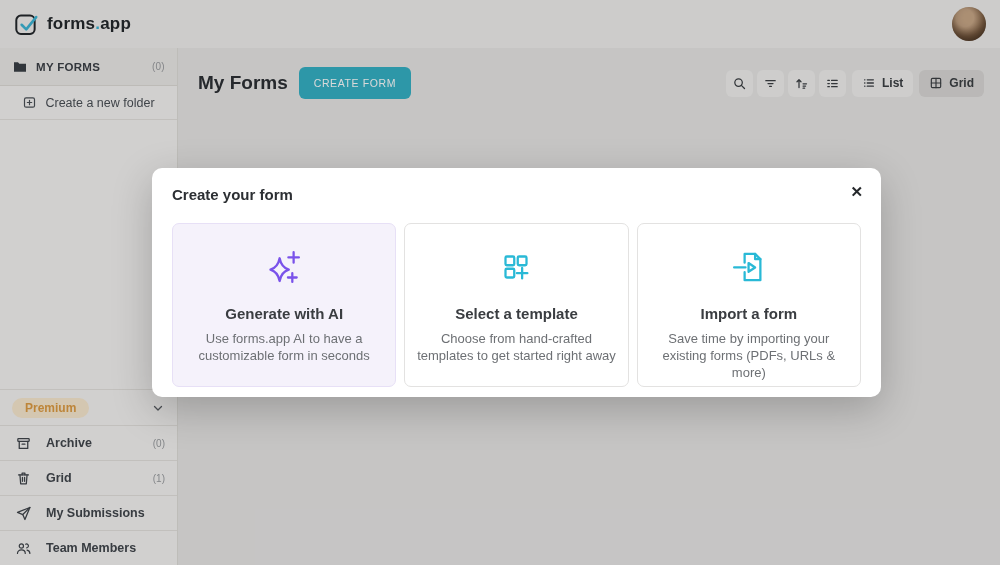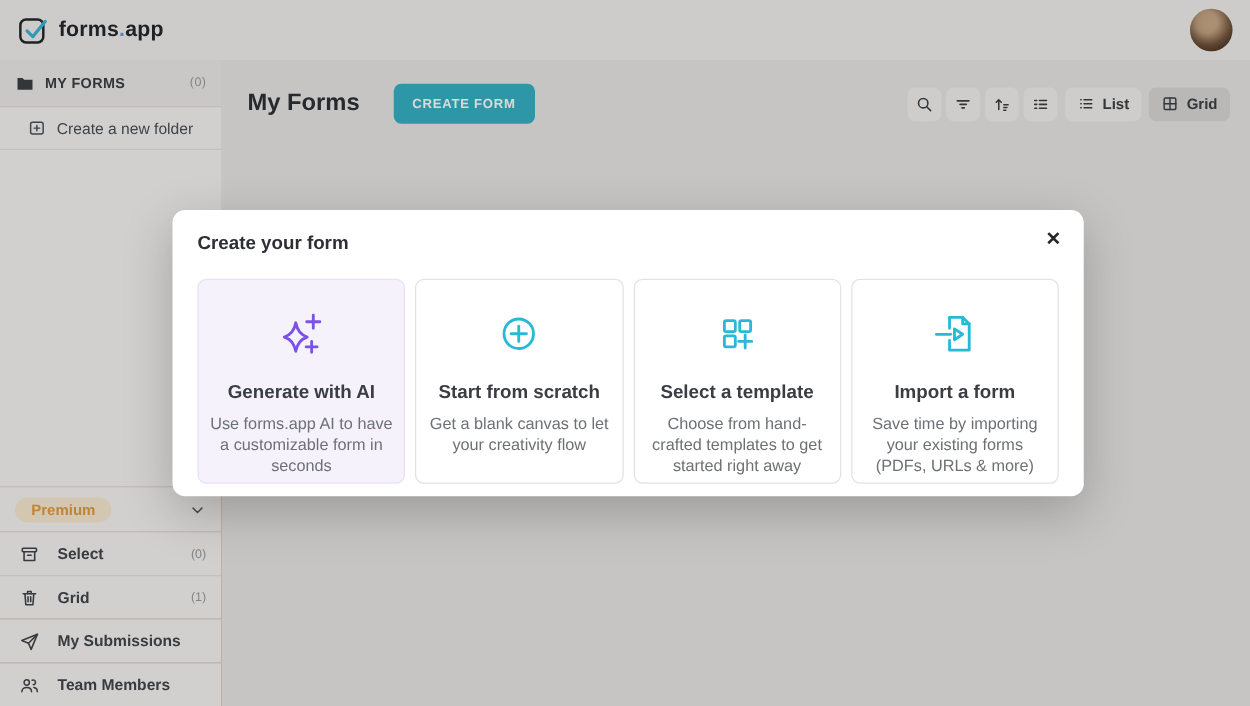--- a/index.html
+++ b/index.html
@@ -48,39 +48,39 @@
     padding:3px 13px;border-radius:11px;
   }
   .premium-chevron{margin-left:auto;display:flex;}
   .side-item{height:35px;border-top:1px solid #e4e2de;font-size:12.5px;font-weight:bold;color:#42474d;}
   .side-item .icn{display:flex;margin:0 6px 0 3px;}
   
   .main{flex:1;background:#e9e8e7;box-sizing:border-box;}
   .main-header{display:flex;align-items:center;padding:19px 16px 0 20px;}
   .page-title{font-size:19px;font-weight:bold;color:#2d3135;}
   .create-form-btn{
-    margin-left:27px;background:#35b2c6;color:#fff;border:none;border-radius:6px;
-    height:32px;padding:0 15px;font-size:10.5px;font-weight:bold;letter-spacing:.6px;
+    margin-left:11px;background:#35b2c6;color:#fff;border:none;border-radius:6px;
+    height:32px;padding:0 15px;font-size:10.5px;font-weight:normal;letter-spacing:.6px;
     font-family:"Liberation Sans", sans-serif;cursor:pointer;
   }
   .toolbar{margin-left:auto;display:flex;align-items:flex-end;gap:4px;}
   .tool-btn{
     width:27px;height:27px;border:none;border-radius:6px;background:#f2f1f0;
     display:flex;align-items:center;justify-content:center;cursor:pointer;padding:0;
   }
   .view-btn{
     height:27px;border:none;border-radius:6px;background:#f2f1f0;display:flex;
     align-items:center;gap:6px;padding:0 10px;font-size:12px;font-weight:bold;color:#3c4044;
     font-family:"Liberation Sans", sans-serif;cursor:pointer;margin-left:2px;
   }
   .view-btn.active{background:#dbd9d7;}
   
   .overlay{position:absolute;inset:0;background:rgba(0,0,0,0.15);z-index:50;}
   .modal{
-    position:absolute;left:138px;top:168px;width:729px;height:229px;background:#fff;
+    position:absolute;left:152px;top:168px;width:729px;height:229px;background:#fff;
     border-radius:10px;z-index:100;box-shadow:0 12px 40px rgba(0,0,0,.22);
     padding:18px 20px;box-sizing:border-box;
   }
   .modal-title{font-size:15px;font-weight:bold;color:#2c2f33;}
   .modal-close{
     position:absolute;top:12px;right:14px;border:none;background:transparent;
     font-size:15px;font-weight:bold;color:#25282b;cursor:pointer;padding:4px;
     font-family:"Liberation Sans", sans-serif;line-height:1;
   }
   .cards{display:flex;gap:8px;margin-top:20px;}
@@ -144,21 +144,21 @@
       </div>
 
       <div class="side-row side-item">
         <span class="icn">
           <svg width="17" height="17" viewBox="0 0 24 24" fill="none" stroke="#41464c" stroke-width="1.8" stroke-linecap="round" stroke-linejoin="round">
             <rect x="4" y="5" width="16" height="4" rx="1"></rect>
               <path d="M6 9 V19 H18 V9"></path>
               <path d="M10 13 H14"></path>
           </svg>
         </span>
-        <span>Select</span>
+        <span>Archive</span>
         <span class="count">(0)</span>
       </div>
 
       <div class="side-row side-item">
         <span class="icn">
           <svg width="17" height="17" viewBox="0 0 24 24" fill="none" stroke="#41464c" stroke-width="1.8" stroke-linecap="round" stroke-linejoin="round">
             <path d="M5 7 H19"></path>
               <path d="M10 7 V4.5 H14 V7"></path>
               <path d="M7 7 L8 19.5 H16 L17 7"></path>
               <path d="M10.5 10.5 V16 M13.5 10.5 V16"></path>
@@ -265,30 +265,20 @@
         <svg width="42" height="42" viewBox="0 0 48 48" fill="none" stroke="#7a52ea" stroke-width="2.6" stroke-linecap="round" stroke-linejoin="round">
           <path d="M19 14 Q21 24.5 29.5 27 Q21 29.5 19 40 Q17 29.5 8.5 27 Q17 24.5 19 14 Z"></path>
           <path d="M35 7 V19 M29 13 H41"></path>
           <path d="M33.5 31 V41 M28.5 36 H38.5"></path>
         </svg>
       </div>
       <div class="card-title">Generate with AI</div>
       <div class="card-desc">Use forms.app AI to have a customizable form in seconds</div>
     </div>
 
-    <div class="card">
-      <div class="card-icon">
-        <svg width="42" height="42" viewBox="0 0 48 48" fill="none" stroke="#29b9d6" stroke-width="2.6" stroke-linecap="round">
-          <circle cx="24" cy="24" r="13.5"></circle>
-            <path d="M24 17 V31 M17 24 H31"></path>
-        </svg>
-      </div>
-      <div class="card-title">Start from scratch</div>
-      <div class="card-desc">Get a blank canvas to let your creativity flow</div>
-    </div>
 
     <div class="card">
       <div class="card-icon">
         <svg width="42" height="42" viewBox="0 0 48 48" fill="none" stroke="#29b9d6" stroke-width="2.6" stroke-linecap="round" stroke-linejoin="round">
           <rect x="12" y="12" width="10" height="10" rx="1.5"></rect>
           <rect x="26" y="12" width="10" height="10" rx="1.5"></rect>
           <rect x="12" y="26" width="10" height="10" rx="1.5"></rect>
           <path d="M31 25 V37 M25 31 H37"></path>
         </svg>
       </div>

